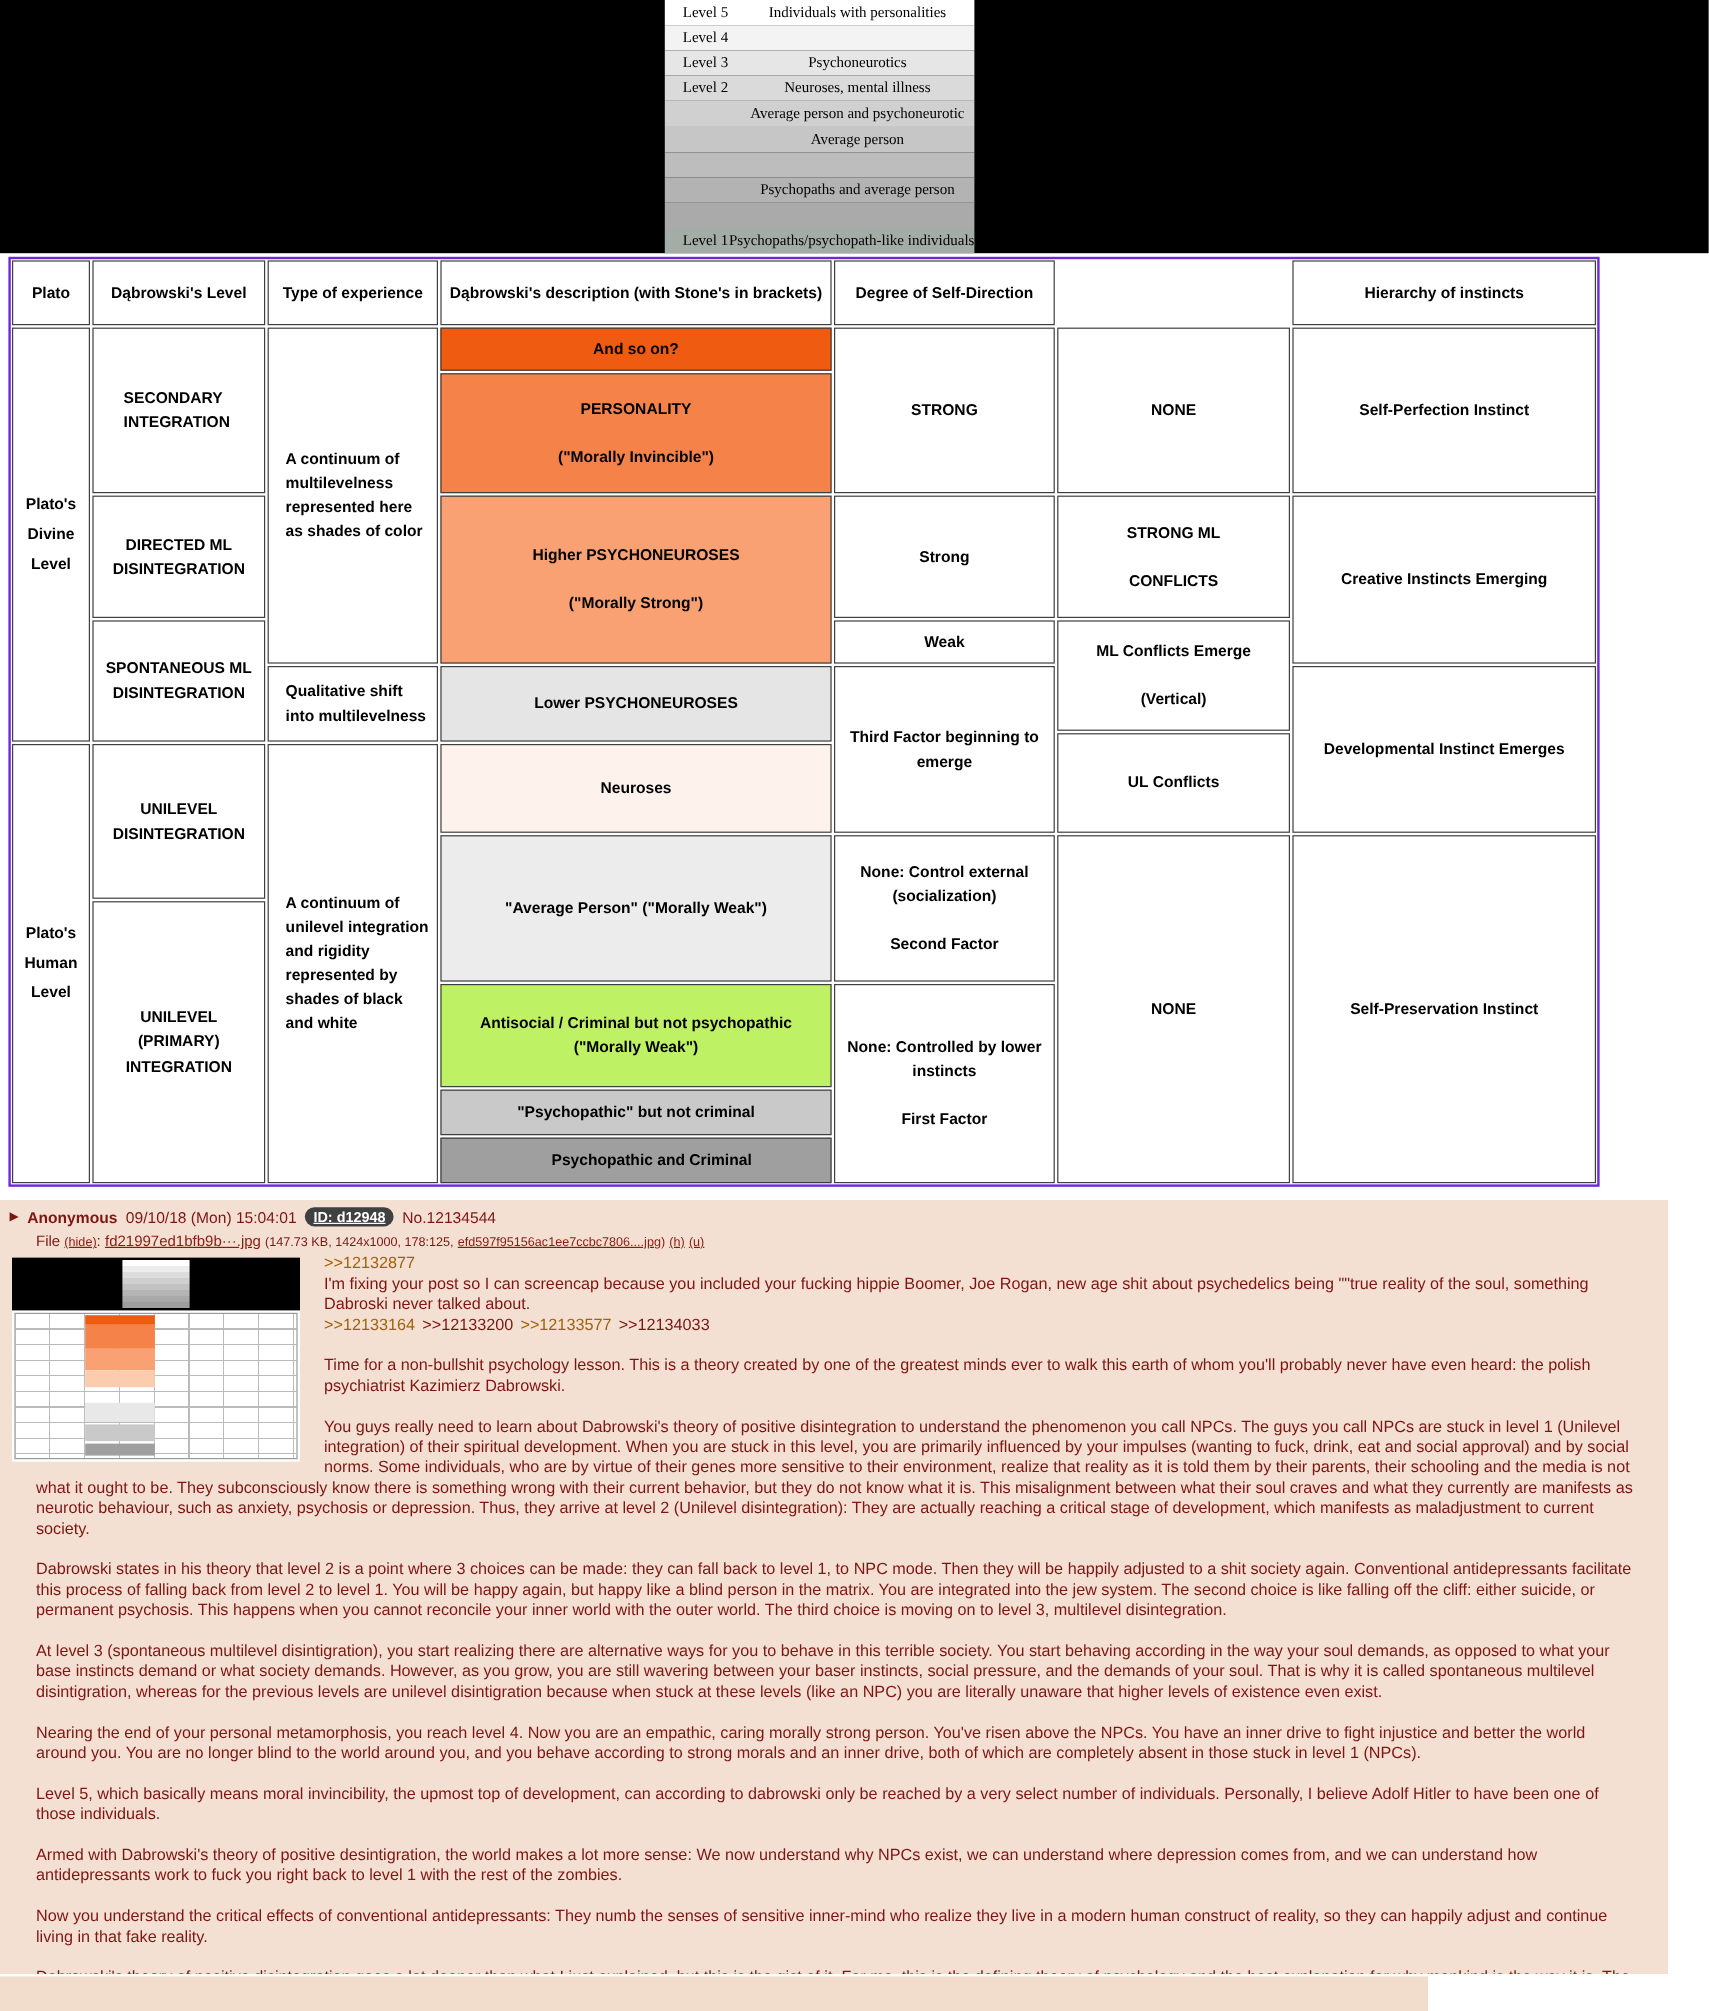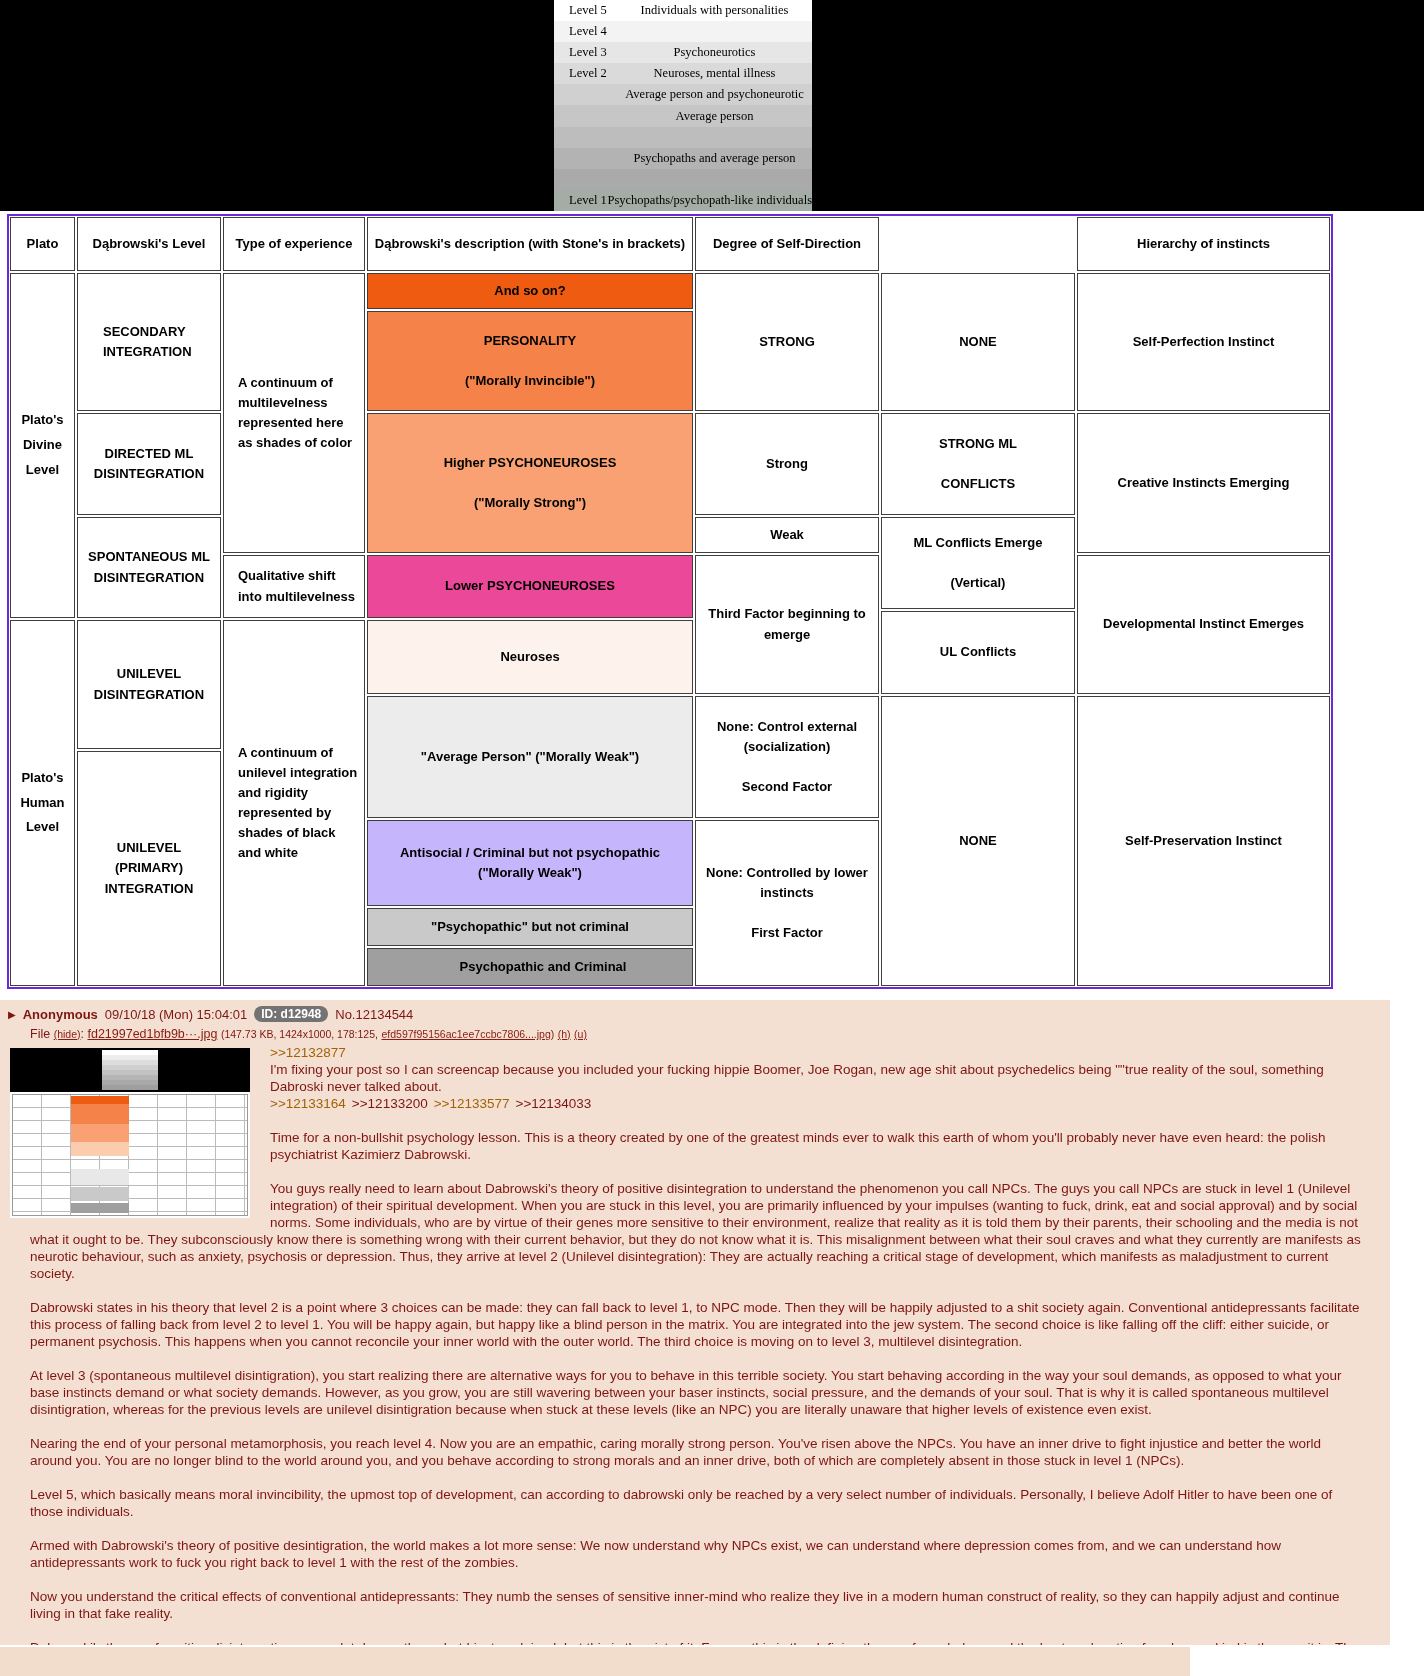--- a/index.html
+++ b/index.html
@@ -22,21 +22,21 @@
     line-height:1.55;padding:3px 6px;box-sizing:border-box;}
   .cell.hdr{font-size:13px;line-height:1.3;white-space:normal;}
   .cell.left{justify-content:flex-start;text-align:left;padding-left:14px;}
   .cell.plato{line-height:1.9;}
   
   .post{position:absolute;left:0;top:1000px;width:1390px;height:645px;background:#f4e0d3;
     box-sizing:border-box;padding:6px 28px 0 8px;overflow:hidden;color:#7e1511;}
   .post-head{font-size:13px;display:flex;align-items:center;gap:7px;}
   .arrow{font-size:10px;}
   .pname{font-weight:bold;}
-  .pid{background:#737373;color:#fff;font-weight:bold;font-size:12px;border-radius:9px;padding:0 7px;line-height:16px;}
+  .pid{background:#404040;color:#fff;font-weight:bold;font-size:12px;border-radius:9px;padding:0 7px;line-height:16px;text-decoration:underline;}
   .file-line{font-size:12.5px;margin-top:5px;margin-left:22px;}
   .file-line .small{font-size:10.5px;}
   a.mlink{color:#8a1a10;text-decoration:underline;cursor:pointer;}
   .post-text{margin-left:22px;margin-top:3px;font-size:13.5px;line-height:17px;}
   .thumb{float:left;width:240px;height:170px;margin:4px 20px 12px -20px;position:relative;background:#fff;cursor:pointer;}
   .t-black{position:absolute;left:0;top:0;width:240px;height:44px;background:#000;}
   .t-mini{position:absolute;left:92px;top:2px;width:56px;height:40px;
     background:linear-gradient(#ffffff 0 12%,#ededed 12% 25%,#dddddd 25% 37%,#cfcfcf 37% 50%,#c2c2c2 50% 62%,#b5b5b5 62% 75%,#a9a9a9 75% 88%,#9e9e9e 88% 100%);}
   .t-table{position:absolute;left:2px;top:46px;width:234px;height:120px;border:1px solid #999;background:
     repeating-linear-gradient(to bottom,transparent 0 12px,#bbb 12px 13px),
@@ -129,24 +129,24 @@
     <div class="cell left" style="grid-area:6/3/8/4">Qualitative shift into multilevelness</div>
     <div class="cell left" style="grid-area:8/3/14/4">A continuum of unilevel integration and rigidity represented by shades of black and white</div>
 
     <div class="cell" style="grid-area: 2 / 4 / 3 / 5; background: rgb(238, 91, 17); text-align: right;">And so on?</div>
     <div class="cell" style="grid-area: 3 / 4 / 4 / 5; background: rgb(245, 130, 72);">PERSONALITY
 
 ("Morally Invincible")</div>
     <div class="cell" style="grid-area: 4 / 4 / 6 / 5; background: rgb(249, 161, 114);">Higher PSYCHONEUROSES
 
 ("Morally Strong")</div>
-    <div class="cell" style="grid-area: 6 / 4 / 8 / 5; background: #ec4899;">Lower PSYCHONEUROSES</div>
+    <div class="cell" style="grid-area: 6 / 4 / 8 / 5; background: #e5e5e5;">Lower PSYCHONEUROSES</div>
     <div class="cell" style="grid-area: 8 / 4 / 9 / 5; background: rgb(253, 243, 236);">Neuroses</div>
     <div class="cell" style="grid-area: 9 / 4 / 11 / 5; background: rgb(236, 236, 236);">"Average Person" ("Morally Weak")</div>
-    <div class="cell" style="grid-area: 11 / 4 / 12 / 5; background: #c4b5fd;">Antisocial / Criminal but not psychopathic
+    <div class="cell" style="grid-area: 11 / 4 / 12 / 5; background: #bef264;">Antisocial / Criminal but not psychopathic
 ("Morally Weak")</div>
     <div class="cell" style="grid-area: 12 / 4 / 13 / 5; background: rgb(201, 201, 201);">"Psychopathic" but not criminal</div>
     <div class="cell" style="grid-area: 13 / 4 / 14 / 5; background: rgb(159, 159, 159); padding-left: 32px;">Psychopathic and Criminal</div>
 
     <div class="cell" style="grid-area:2/5/4/6">STRONG</div>
     <div class="cell" style="grid-area:4/5/5/6">Strong</div>
     <div class="cell" style="grid-area:5/5/6/6">Weak</div>
     <div class="cell" style="grid-area:6/5/9/6">Third Factor beginning to emerge</div>
     <div class="cell" style="grid-area:9/5/11/6">None: Control external
 (socialization)

